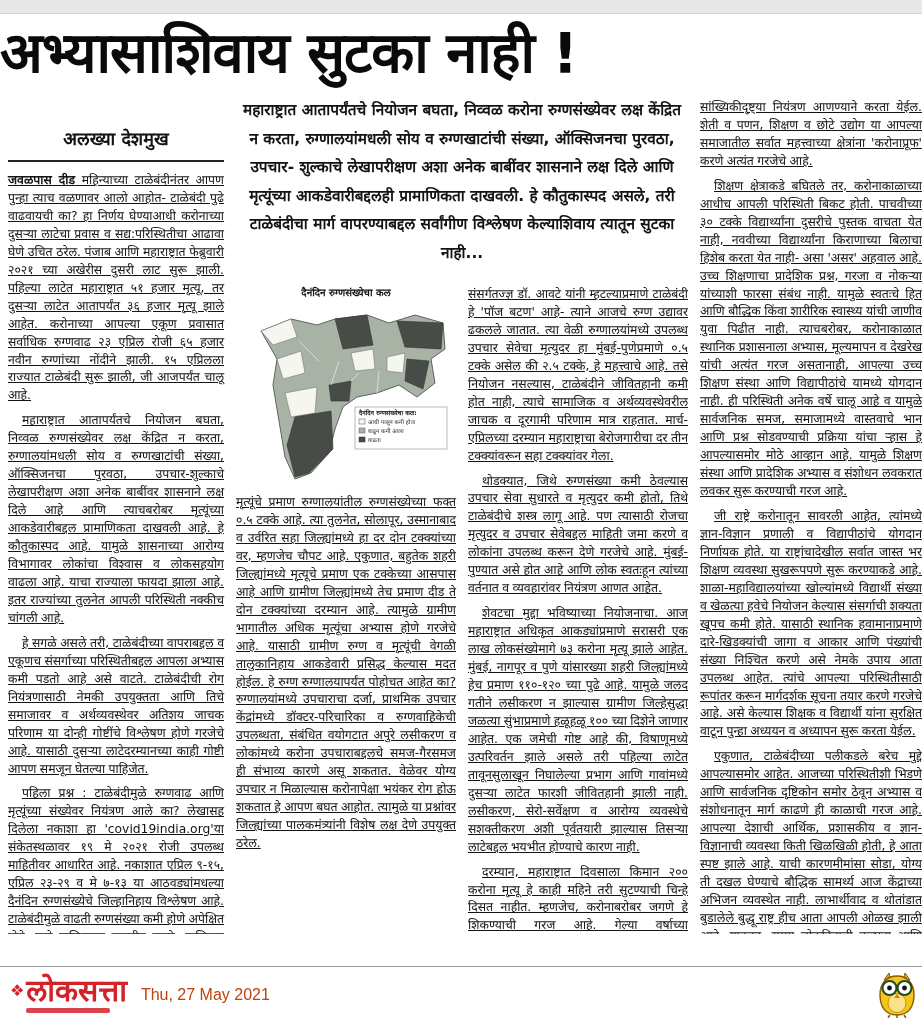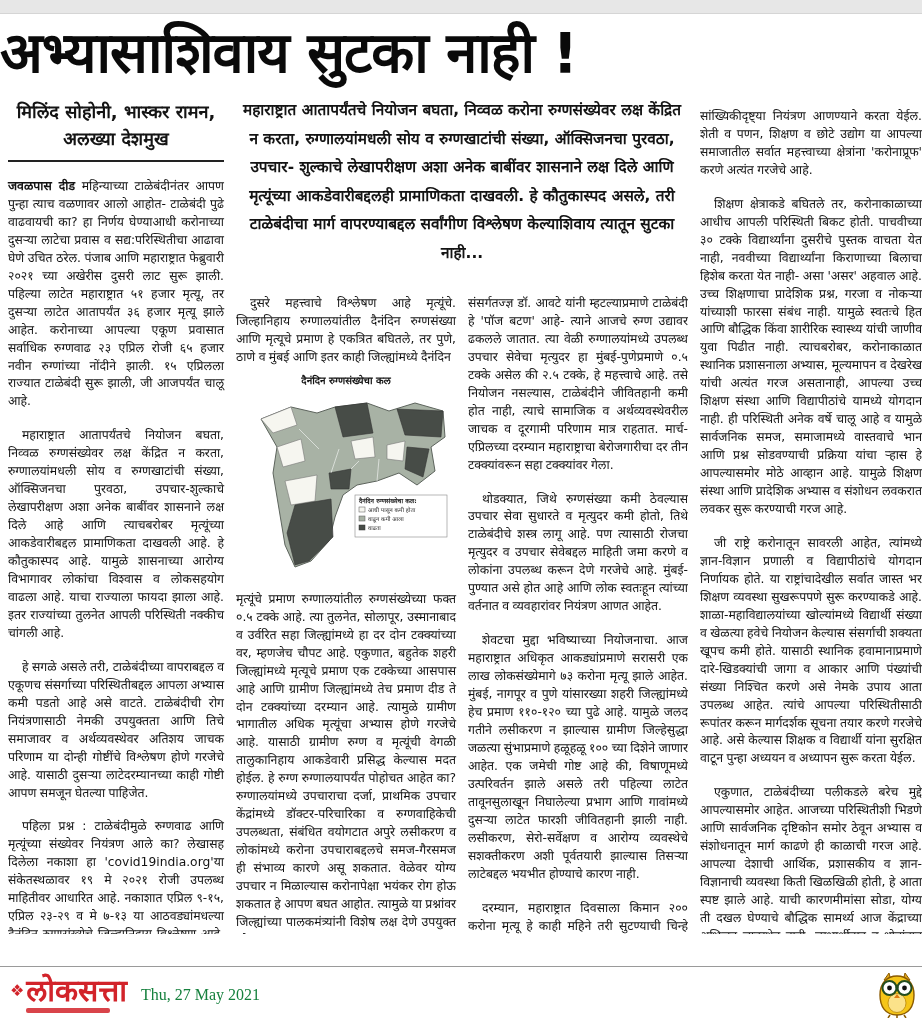--- a/index.html
+++ b/index.html
@@ -8,22 +8,22 @@
   .top-strip{height:13px;background:#e7e7e7;border-bottom:1px solid #d5d5d5;}
   
   .headline{font-size:56px;font-weight:bold;text-align:left;line-height:1.25;
             margin:4px 0 2px 0;letter-spacing:-1px;color:#0a0a0a;}
   
   .content{display:flex;gap:12px;padding:2px 6px 0 8px;height:842px;overflow:hidden;}
   .col{width:216px;flex:0 0 auto;}
   .middle{width:452px;flex:0 0 auto;display:flex;flex-direction:column;align-items:flex-end;}
   .midcols{display:flex;gap:12px;flex:1;overflow:hidden;}
   .midcol{width:220px;flex:0 0 auto;}
-  p.body{font-size:12.3px;line-height:1.46;text-align:justify;margin:16px 0 3px 0;
-         word-spacing:-0.5px;}
+  p.body{font-size:12.3px;line-height:1.46;text-align:justify;margin:7px 0 3px 0;
+         word-spacing:-0.5px;text-decoration:underline;}
   p.indent{text-indent:14px;}
   .lead{font-weight:bold;}
   
   .byline{font-size:18px;font-weight:bold;text-align:center;line-height:1.5;
           margin:6px 0 8px 0;}
   .byline-rule{border:none;border-top:2px solid #222;margin:0 0 10px 0;}
   
   .intro{font-size:15.4px;font-weight:bold;text-align:center;line-height:1.85;
          margin:4px 2px 12px 2px;}
   
@@ -32,51 +32,50 @@
   .map-fig svg{display:block;margin:0 auto;}
   
   .footer{position:absolute;left:0;right:0;bottom:0;height:58px;
           border-top:1px solid #9a9a9a;display:flex;align-items:center;
           padding:4px 10px 6px 10px;box-sizing:border-box;background:#fff;}
   .logo{display:flex;flex-direction:column;align-items:center;margin-right:14px;}
   .logo-text{color:#d2232a;font-weight:bold;font-size:30px;line-height:1;
              display:flex;align-items:center;gap:2px;}
   .logo-mark{font-size:16px;}
   .logo-sub{width:84px;height:5px;background:#d2232a;border-radius:2px;margin-top:2px;opacity:.85;}
-  .stamp{font-family:Liberation Serif, serif;font-size:16px;color:#15803d;
+  .stamp{font-family:Liberation Sans, sans-serif;font-size:16px;color:#c2410c;
          line-height:1.35;}
   .owl{position:absolute;right:4px;bottom:2px;}
 </style>
 </head>
 <body>
 
 <div class="top-strip"></div>
 
 <h1 class="headline">अभ्यासाशिवाय सुटका नाही !</h1>
 
 <div class="content">
 
   <div class="col">
     <div class="byline">
-      <span>मिलिंद सोहोनी, भास्कर रामन,</span><br>
+      <br>
       <span>अलख्या देशमुख</span>
     </div>
     <hr class="byline-rule">
     <p class="body"><span class="lead">जवळपास दीड</span><span> महिन्याच्या टाळेबंदीनंतर आपण पुन्हा त्याच वळणावर आलो आहोत- टाळेबंदी पुढे वाढवायची का? हा निर्णय घेण्याआधी करोनाच्या दुसऱ्या लाटेचा प्रवास व सद्य:परिस्थितीचा आढावा घेणे उचित ठरेल. पंजाब आणि महाराष्ट्रात फेब्रुवारी २०२१ च्या अखेरीस दुसरी लाट सुरू झाली. पहिल्या लाटेत महाराष्ट्रात ५१ हजार मृत्यू, तर दुसऱ्या लाटेत आतापर्यंत ३६ हजार मृत्यू झाले आहेत. करोनाच्या आपल्या एकूण प्रवासात सर्वाधिक रुग्णवाढ २३ एप्रिल रोजी ६५ हजार नवीन रुग्णांच्या नोंदीने झाली. १५ एप्रिलला राज्यात टाळेबंदी सुरू झाली, जी आजपर्यंत चालू आहे.</span></p>
     <p class="body indent">महाराष्ट्रात आतापर्यंतचे नियोजन बघता, निव्वळ रुग्णसंख्येवर लक्ष केंद्रित न करता, रुग्णालयांमधली सोय व रुग्णखाटांची संख्या, ऑक्सिजनचा पुरवठा, उपचार-शुल्काचे लेखापरीक्षण अशा अनेक बाबींवर शासनाने लक्ष दिले आहे आणि त्याचबरोबर मृत्यूंच्या आकडेवारीबद्दल प्रामाणिकता दाखवली आहे. हे कौतुकास्पद आहे. यामुळे शासनाच्या आरोग्य विभागावर लोकांचा विश्वास व लोकसहयोग वाढला आहे. याचा राज्याला फायदा झाला आहे. इतर राज्यांच्या तुलनेत आपली परिस्थिती नक्कीच चांगली आहे.</p>
     <p class="body indent">हे सगळे असले तरी, टाळेबंदीच्या वापराबद्दल व एकूणच संसर्गाच्या परिस्थितीबद्दल आपला अभ्यास कमी पडतो आहे असे वाटते. टाळेबंदीची रोग नियंत्रणासाठी नेमकी उपयुक्तता आणि तिचे समाजावर व अर्थव्यवस्थेवर अतिशय जाचक परिणाम या दोन्ही गोष्टींचे विश्लेषण होणे गरजेचे आहे. यासाठी दुसऱ्या लाटेदरम्यानच्या काही गोष्टी आपण समजून घेतल्या पाहिजेत.</p>
     <p class="body indent">पहिला प्रश्न : टाळेबंदीमुळे रुग्णवाढ आणि मृत्यूंच्या संख्येवर नियंत्रण आले का? लेखासह दिलेला नकाशा हा 'covid19india.org'या संकेतस्थळावर १९ मे २०२१ रोजी उपलब्ध माहितीवर आधारित आहे. नकाशात एप्रिल ९-१५, एप्रिल २३-२९ व मे ७-१३ या आठवड्यांमधल्या दैनंदिन रुग्णसंख्येचे जिल्हानिहाय विश्लेषण आहे. टाळेबंदीमुळे वाढती रुग्णसंख्या कमी होणे अपेक्षित होते, जसे नाशिकच्या बाबतीत घडले. याशिवाय काही जिल्ह्यांमध्ये (उदा. ठाणे किंवा मुंबई) टाळेबंदीच्या आधीपासून रुग्णसंख्येत घट होण्यास सुरुवात झाली होती व ती कायम राहिली. काही जिल्ह्यांत (उदा. कोल्हापूर) टाळेबंदीनंतर रुग्णसंख्येत वाढ झाली. यावरून आपल्या लक्षात येईल की, ३६ पैकी फक्त १६ जिल्ह्यांमध्ये वाढती रुग्णसंख्या कमी झाली. 'लोकसत्ता-लोकरंग'मध्ये (२३ मे) प्रसिद्ध झालेल्या 'करोना निर्बंध आणि</p>
   </div>
 
   <div class="middle">
     <div class="intro">महाराष्ट्रात आतापर्यंतचे नियोजन बघता, निव्वळ करोना रुग्णसंख्येवर लक्ष केंद्रित न करता, रुग्णालयांमधली सोय व रुग्णखाटांची संख्या, ऑक्सिजनचा पुरवठा, उपचार- शुल्काचे लेखापरीक्षण अशा अनेक बाबींवर शासनाने लक्ष दिले आणि मृत्यूंच्या आकडेवारीबद्दलही प्रामाणिकता दाखवली. हे कौतुकास्पद असले, तरी टाळेबंदीचा मार्ग वापरण्याबद्दल सर्वांगीण विश्लेषण केल्याशिवाय त्यातून सुटका नाही...</div>
     <div class="midcols">
 
       <div class="midcol">
-        <p class="body indent">दुसरे महत्त्वाचे विश्लेषण आहे मृत्यूंचे. जिल्हानिहाय रुग्णालयांतील दैनंदिन रुग्णसंख्या आणि मृत्यूचे प्रमाण हे एकत्रित बघितले, तर पुणे, ठाणे व मुंबई आणि इतर काही जिल्ह्यांमध्ये दैनंदिन</p>
 
         <figure class="map-fig" style="margin:6px 0;">
           <div class="map-caption">दैनंदिन रुग्णसंख्येचा कल</div>
           <svg width="214" height="186" viewBox="0 0 214 186">
 
             <path d="M22,30 L52,18 L78,24 L96,18 L128,14 L150,22 L176,14 L204,22 L206,48 L192,58 L196,82 L178,96 L160,84 L138,92 L118,96 L104,106 L96,128 L90,152 L72,172 L56,178 L46,156 L40,120 L34,84 L38,58 Z" fill="#a8b2a5" stroke="#5d645d" stroke-width="1"></path>
 
             <path d="M22,30 L52,18 L58,36 L34,44 Z" fill="#f6f6f0" stroke="#777" stroke-width="0.6"></path>
             <path d="M38,58 L62,50 L66,72 L44,78 Z" fill="#f6f6f0" stroke="#777" stroke-width="0.6"></path>
             <path d="M46,92 L78,86 L76,112 L52,116 Z" fill="#f6f6f0" stroke="#777" stroke-width="0.6"></path>

